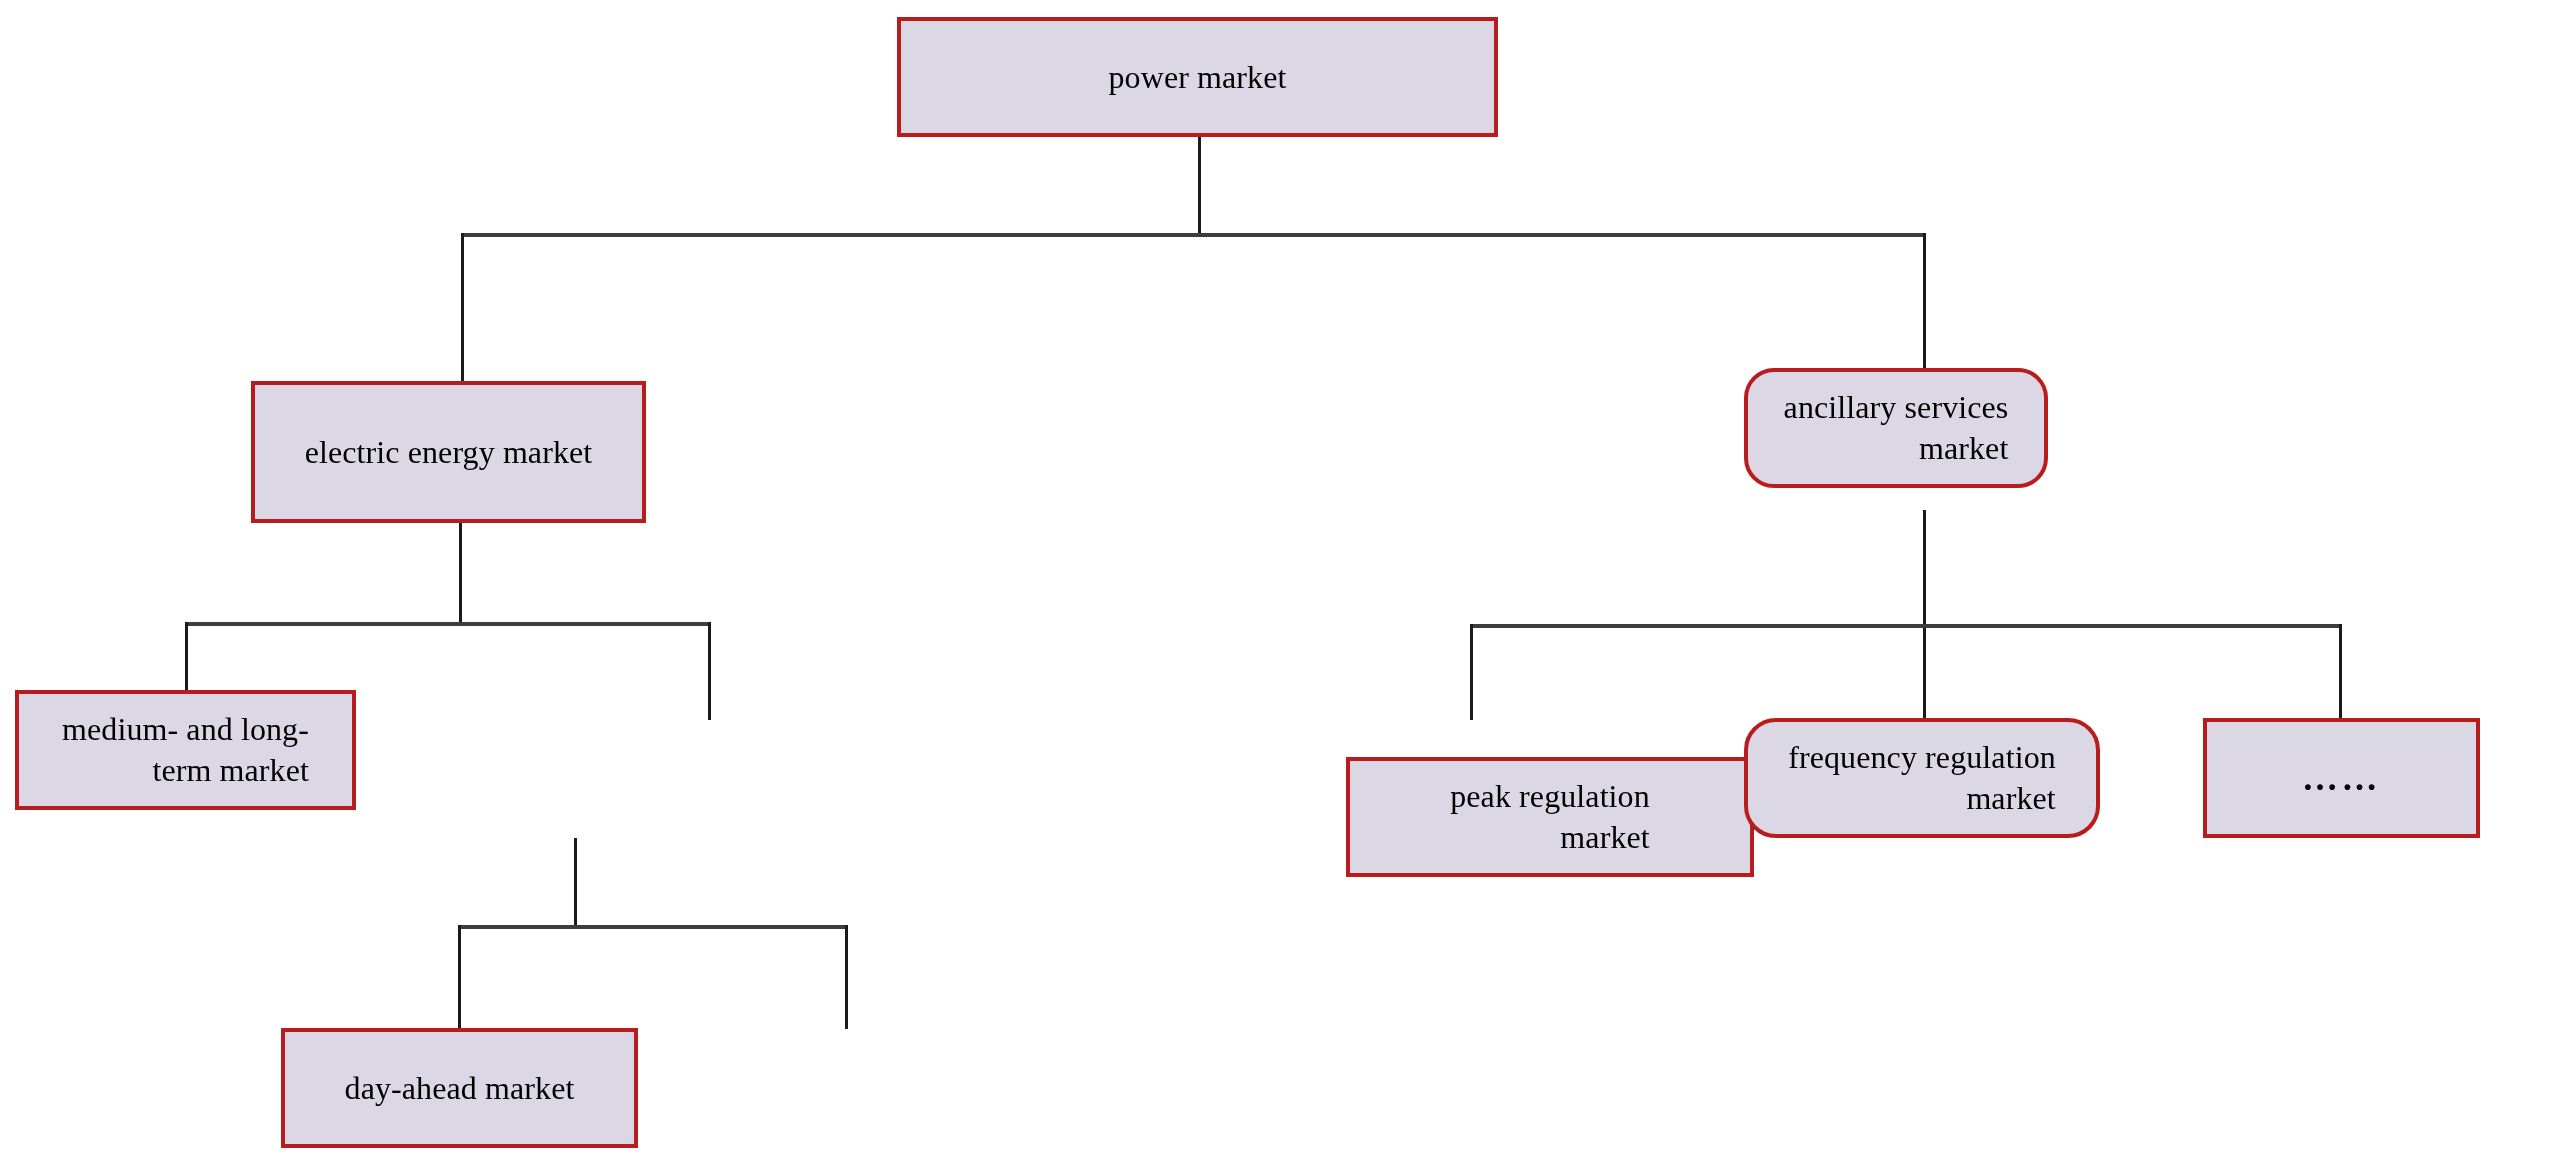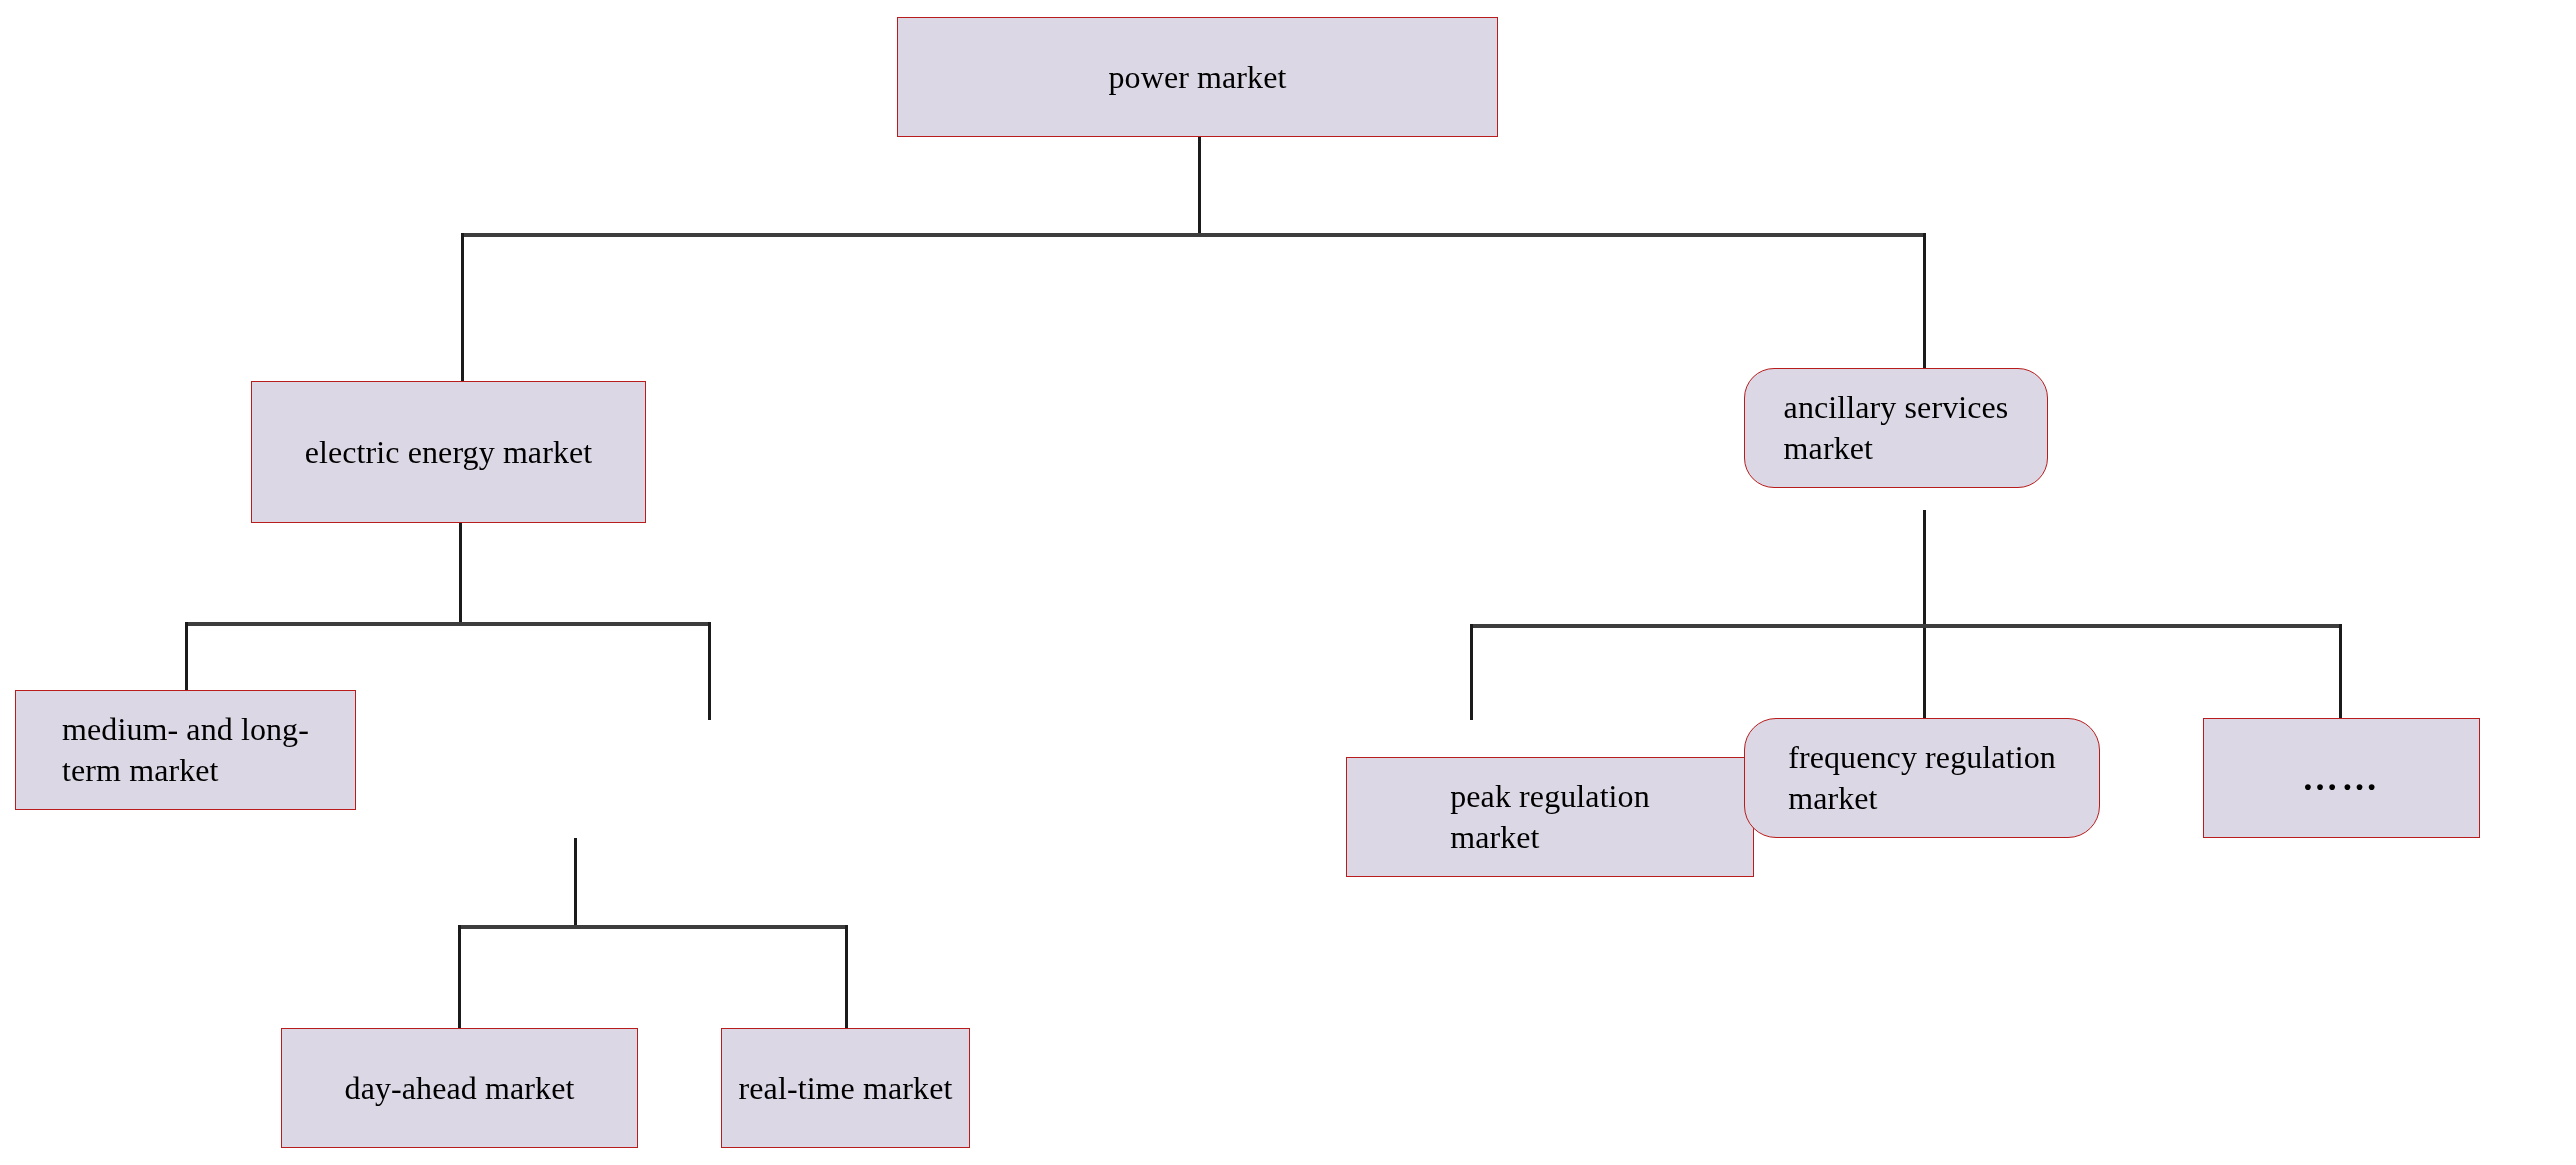--- a/index.html
+++ b/index.html
@@ -15,25 +15,25 @@
     position: relative;
     width: 2576px;
     height: 1166px;
     background: #ffffff;
     overflow: hidden;
   }
   .node {
     position: absolute;
     box-sizing: border-box;
     background: #dcd7e4;
-    border: 1px solid #b91c1c;
+    border: 4px solid #b91c1c;
     display: flex;
     align-items: center;
     justify-content: center;
-    text-align: left;
+    text-align: right;
     color: #000000;
     font-size: 32px;
     line-height: 1.28;
     letter-spacing: 0.1px;
     z-index: 2;
   }
   .node .label {
     display: block;
     padding: 0 8.4px;
     white-space: pre-line;
@@ -106,18 +106,15 @@
   </div>
 
   <div class="node dots" style="left:2203px; top:718px; width:277px; height:120px;">
     <span class="label">……</span>
   </div>
 
   <div class="node" style="left:281px; top:1028px; width:357px; height:120px;">
     <span class="label">day-ahead market</span>
   </div>
 
-  <div class="node" style="left:721px; top:1028px; width:249px; height:120px;">
-    <span class="label">real-time market</span>
-  </div>
 
 </div>
 
 
 </body></html>

